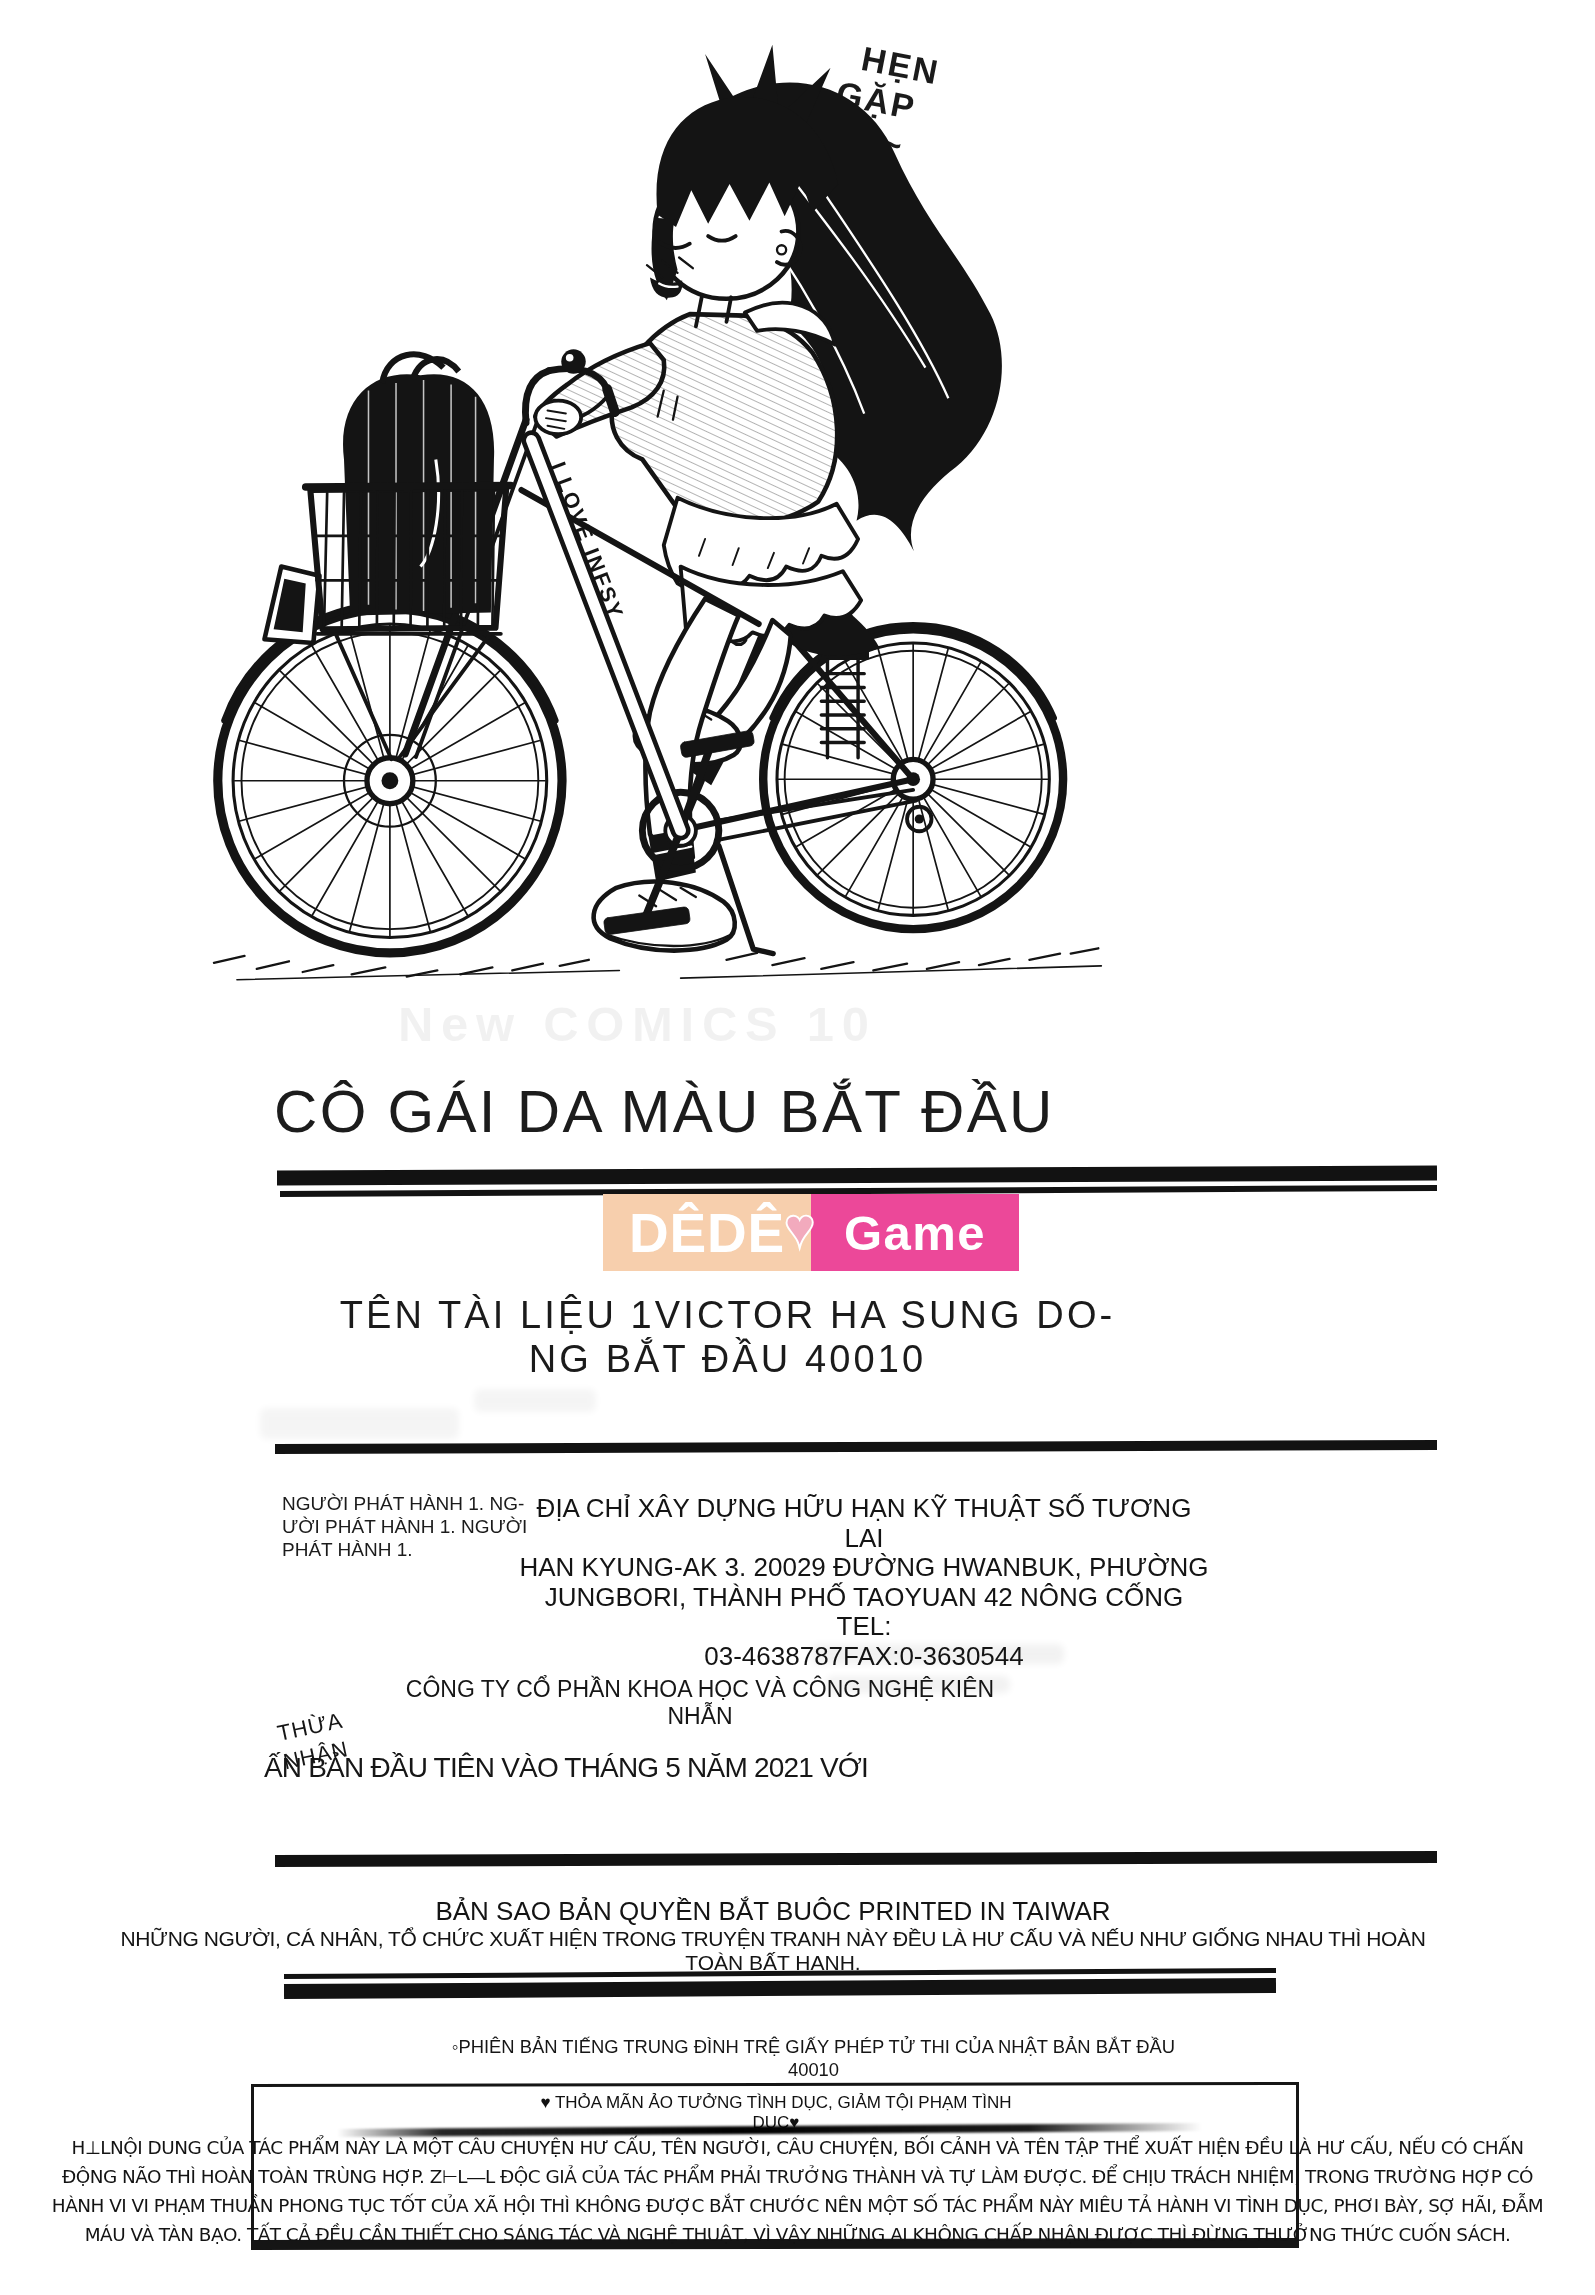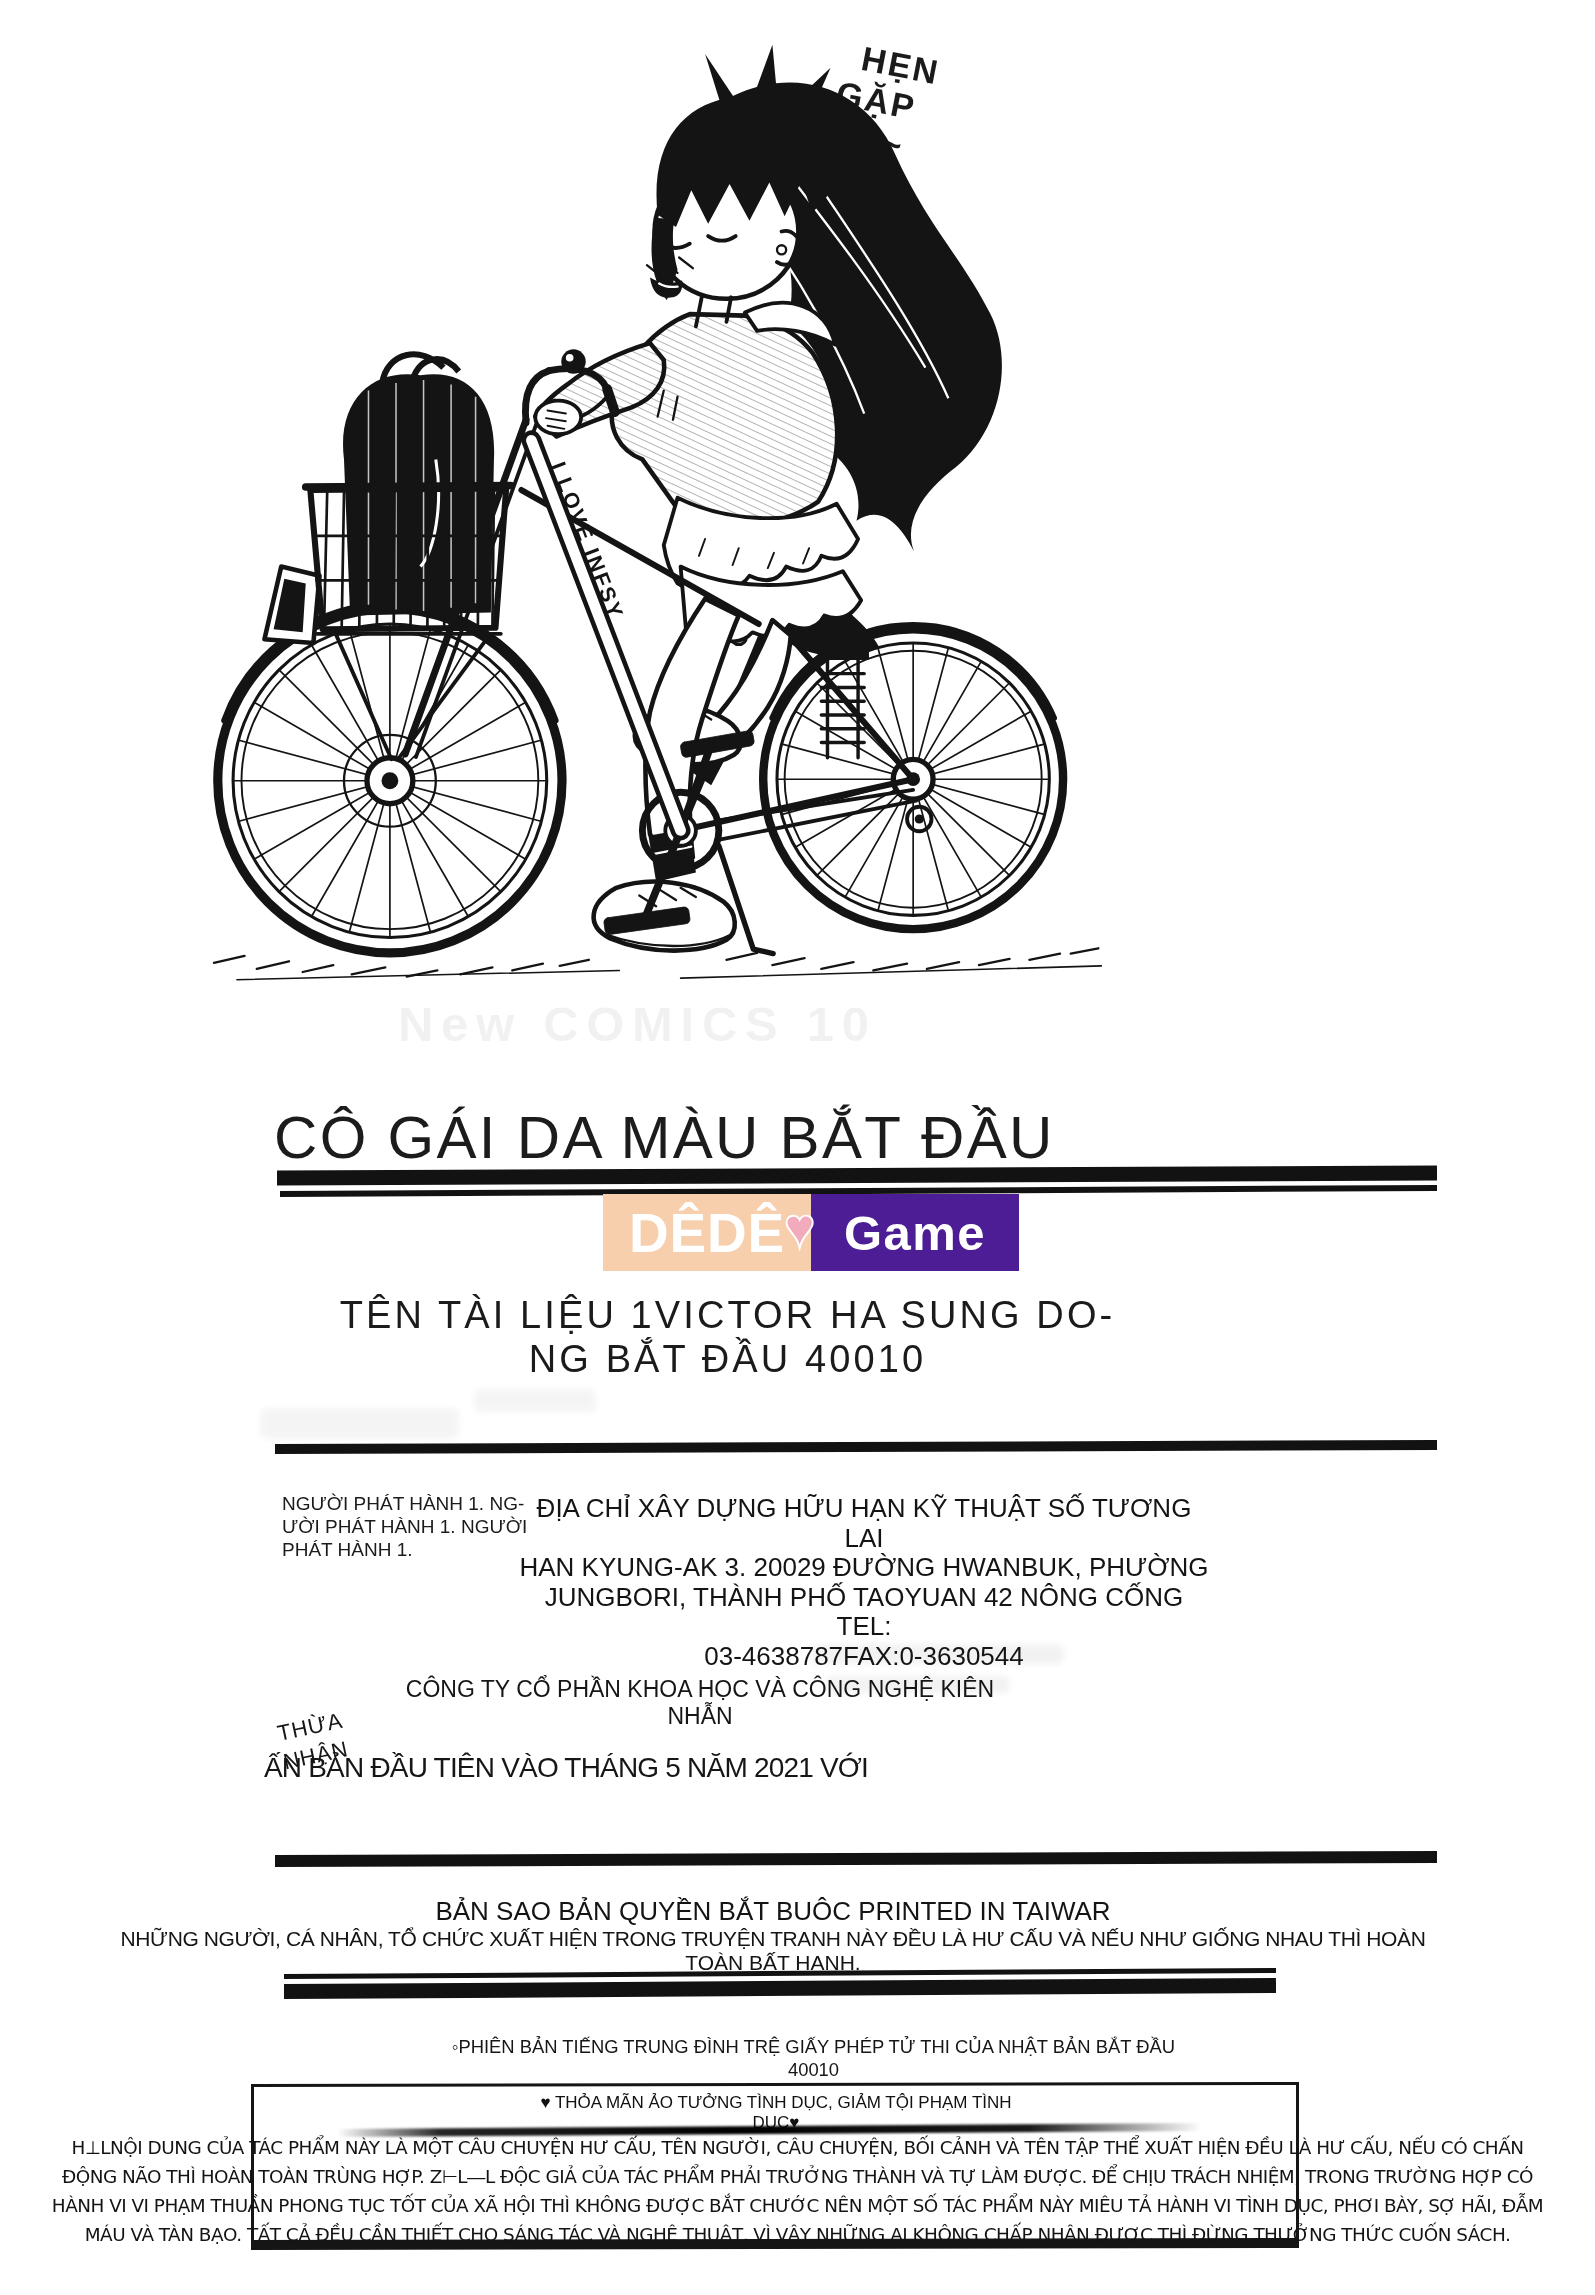--- a/index.html
+++ b/index.html
@@ -12,36 +12,36 @@
   .speech{left:828px;top:43px;transform:rotate(11deg);font-size:34px;font-weight:600;
     letter-spacing:2.3px;color:#1b1b1b;line-height:1.16;}
   .speech div:nth-child(1){margin-left:26px;}
   .speech div:nth-child(2){margin-left:7.7px;}
   .speech div:nth-child(3){margin-left:0px;}
   
   .ghost-series{left:398px;top:996px;font-size:49px;font-weight:bold;letter-spacing:7.7px;
     color:#000;opacity:0.05;}
   .ghost-blob{background:#000;filter:blur(3.8px);border-radius:6.1px;}
   
-  .title{left:274px;top:1103px;font-size:60px;font-weight:400;letter-spacing:2.3px;
+  .title{left:274px;top:1077px;font-size:60px;font-weight:400;letter-spacing:2.3px;
     color:#1c1c1c;white-space:nowrap;margin:0;}
   
   .rule{background:#121212;}
   .rule-a{left:277px;top:1168px;width:1160px;height:14.5px;transform:rotate(-0.25deg);}
   .rule-b{left:280px;top:1188px;width:1157px;height:6.1px;transform:rotate(-0.3deg);}
   .rule-c{left:275px;top:1442px;width:1162px;height:10px;transform:rotate(-0.2deg);}
   .rule-d{left:275px;top:1853px;width:1162px;height:11.5px;transform:rotate(-0.2deg);}
   .rule-e{left:284px;top:1971px;width:992px;height:5.4px;transform:rotate(-0.35deg);}
   .rule-f{left:284px;top:1981px;width:992px;height:14.5px;transform:rotate(-0.35deg);}
   
   .wm{left:603px;top:1194px;width:416px;height:77px;}
   .wm-left,.wm-right{position:absolute;top:0;height:77px;width:208px;display:flex;
     align-items:center;justify-content:center;color:#fff;font-weight:bold;}
   .wm-left{left:0;background:#f7cfad;font-size:55px;letter-spacing:0.8px;}
-  .wm-right{left:208px;background:#4c1d95;font-size:49px;letter-spacing:1.5px;}
+  .wm-right{left:208px;background:#ec4899;font-size:49px;letter-spacing:1.5px;}
   .wm-heart{position:absolute;left:182px;top:4.6px;font-size:49px;color:#f2aabd;
     -webkit-text-stroke:3.8px #ffffff;paint-order:stroke fill;z-index:2;}
   
   .docname{left:230px;top:1293px;width:995px;text-align:center;font-size:38px;
     letter-spacing:3.1px;line-height:44px;color:#1b1b1b;}
   
   .pub-label{left:282px;top:1492px;width:237px;font-size:19px;line-height:23px;
     white-space:nowrap;color:#1b1b1b;}
   .pub-label .c{text-align:left;}
   .pub-addr{left:497px;top:1494px;width:698px;text-align:center;font-size:26px;

